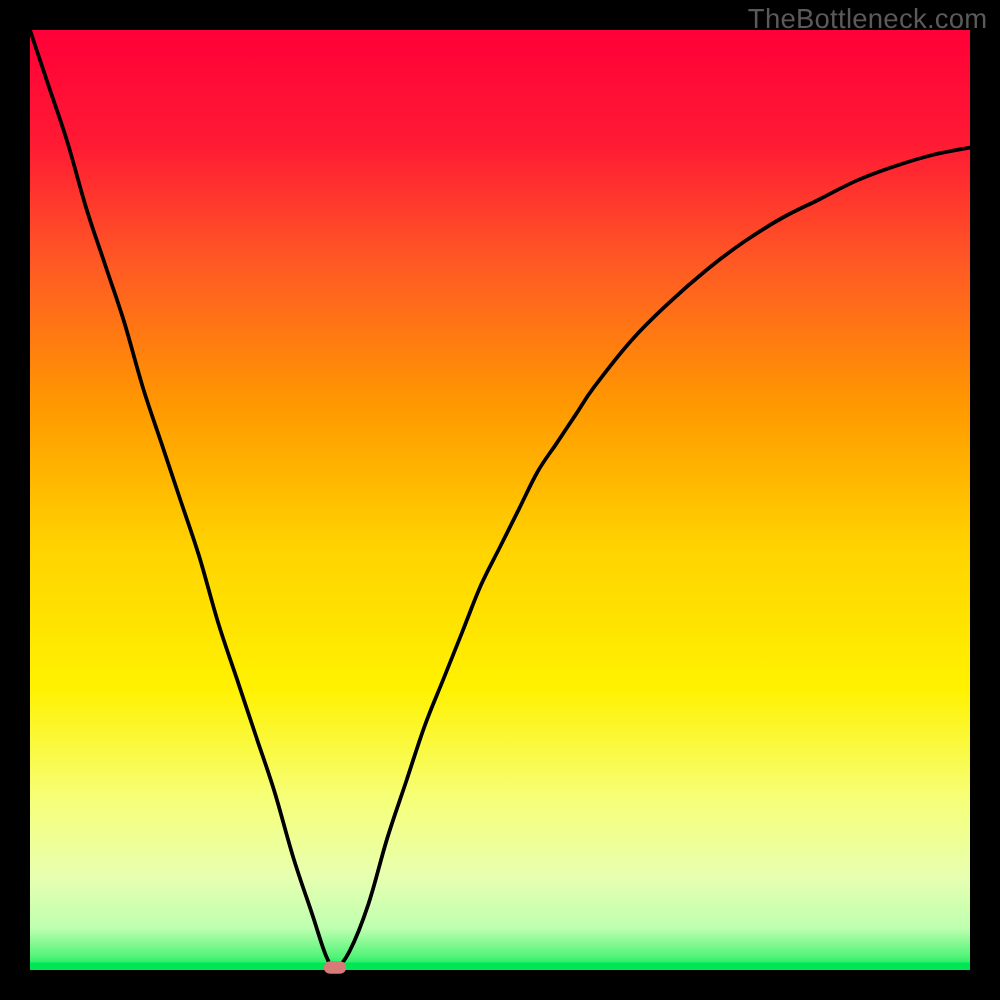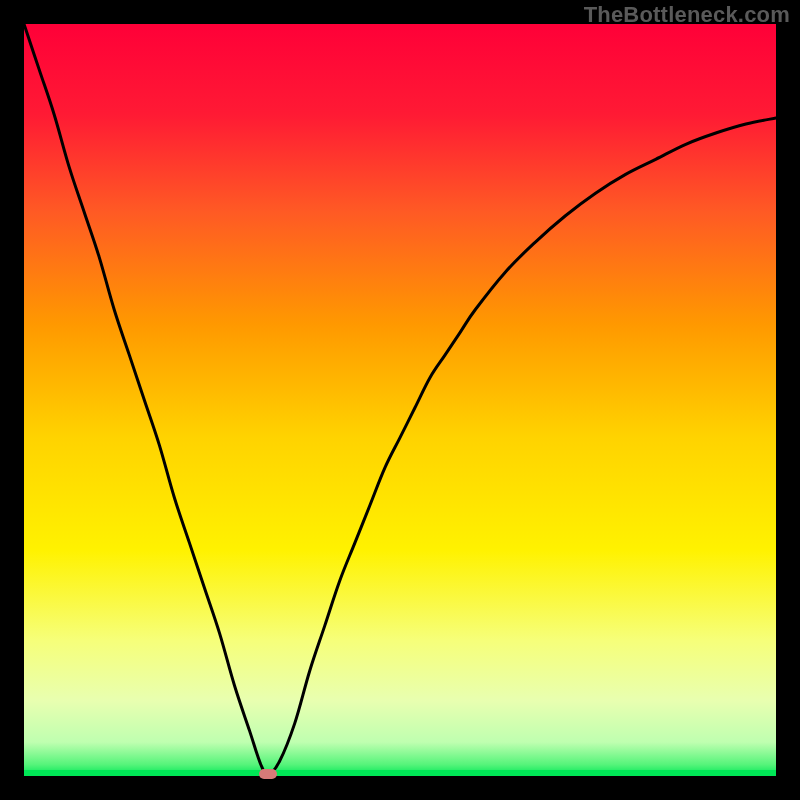--- a/index.html
+++ b/index.html
@@ -25,21 +25,21 @@
     top: 0;
     width: 752px;
     height: 752px;
   }
   .watermark {
     position: absolute;
     top: 2px;
     right: 10px;
     color: #5a5a5a;
     font-size: 22px;
-    font-weight: 700;
+    font-weight: 400;
     letter-spacing: 0.2px;
     user-select: none;
   }
   .minline {
     position: absolute;
     left: 0;
     width: 752px;
     height: 6px;
     background: #00e756;
     bottom: 0;

